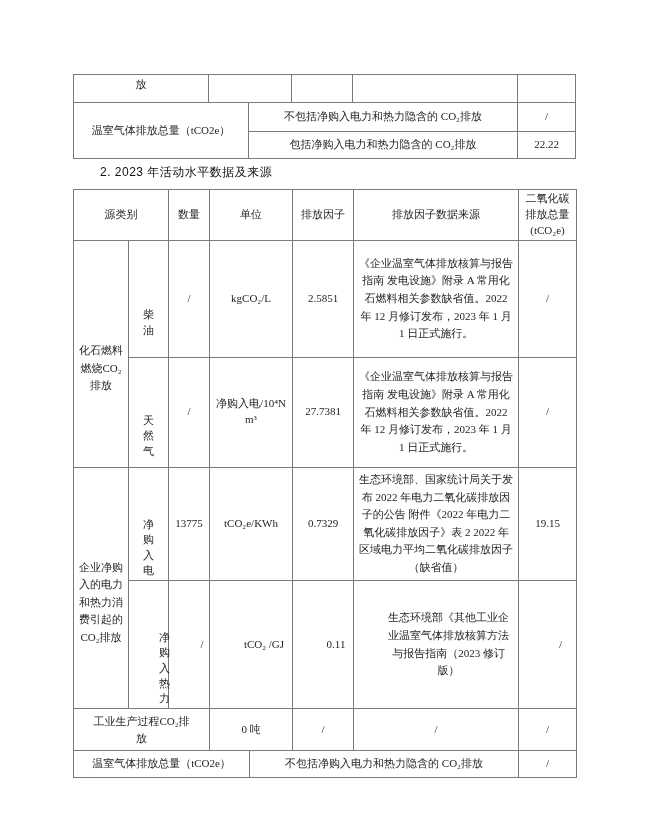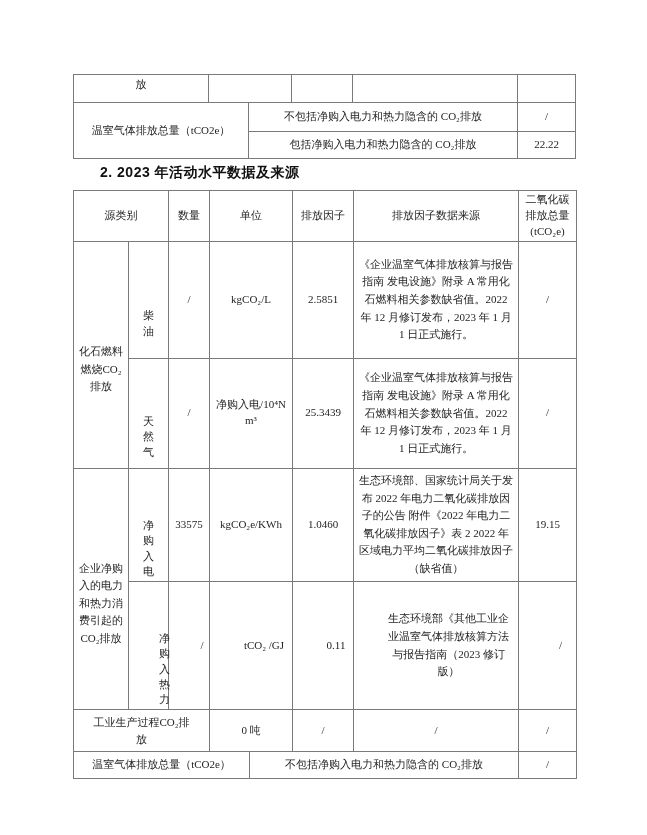--- a/index.html
+++ b/index.html
@@ -42,22 +42,22 @@
 
   .src { line-height:1.6; padding:2px 5px;font-family:Liberation Serif, serif; }
 
   .vname { display:inline-block; width:1em; word-break:break-all; line-height:1.4;margin-top:48px; }
   .gname { display:inline-block; width:44px; word-break:break-all; line-height:1.6;margin-top:29px; }
   .pname { display:inline-block; width:104px; word-break:break-all; line-height:1.5; }
 
   .heading {
     margin:5px 0 8px 27px;
     font-family:"Liberation Sans","DejaVu Sans",sans-serif;
-    font-weight:bold;
-    font-size:14px;
+    font-weight:normal;
+    font-size:12px;
     color:#111111;
     letter-spacing:0.5px;
   }
 </style>
 </head>
 <body>
 
 <div class="page">
   <div class="content">
 
@@ -120,31 +120,31 @@
         <td colspan="2">kgCO₂/L</td>
         <td>2.5851</td>
         <td class="src">《企业温室气体排放核算与报告指南 发电设施》附录 A 常用化石燃料相关参数缺省值。2022 年 12 月修订发布，2023 年 1 月 1 日正式施行。</td>
         <td>/</td>
       </tr>
 
       <tr class="row-gas">
         <td><span class="vname">天然气</span></td>
         <td>/</td>
         <td colspan="2">净购入电/10⁴Nm³</td>
-        <td>25.3439</td>
+        <td>27.7381</td>
         <td class="src">《企业温室气体排放核算与报告指南 发电设施》附录 A 常用化石燃料相关参数缺省值。2022 年 12 月修订发布，2023 年 1 月 1 日正式施行。</td>
         <td>/</td>
       </tr>
 
       <tr class="row-elec">
         <td rowspan="2"><span class="gname">企业净购入的电力和热力消费引起的CO₂排放</span></td>
         <td><span class="vname">净购入电</span></td>
-        <td>33575</td>
-        <td colspan="2">kgCO₂e/KWh</td>
-        <td>1.0460</td>
+        <td>13775</td>
+        <td colspan="2">tCO₂e/KWh</td>
+        <td>0.7329</td>
         <td class="src">生态环境部、国家统计局关于发布 2022 年电力二氧化碳排放因子的公告 附件《2022 年电力二氧化碳排放因子》表 2 2022 年区域电力平均二氧化碳排放因子（缺省值）</td>
         <td>19.15</td>
       </tr>
 
       <tr class="row-heat">
         <td><span class="vname">净购入热力</span></td>
         <td>/</td>
         <td colspan="2">tCO₂ /GJ</td>
         <td>0.11</td>
         <td class="src">生态环境部《其他工业企业温室气体排放核算方法与报告指南（2023 修订版）</td>

